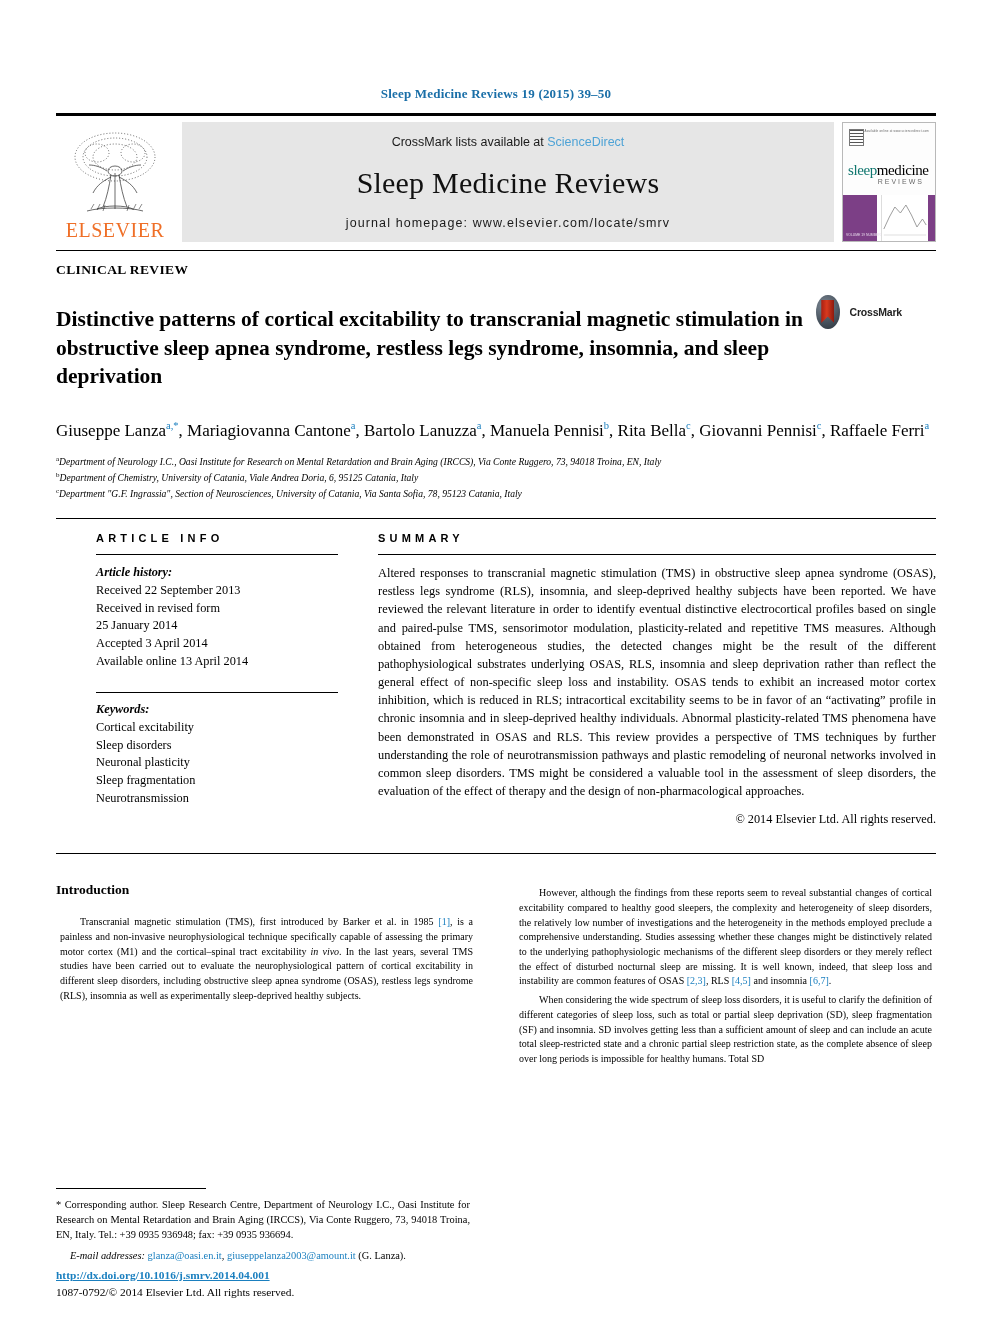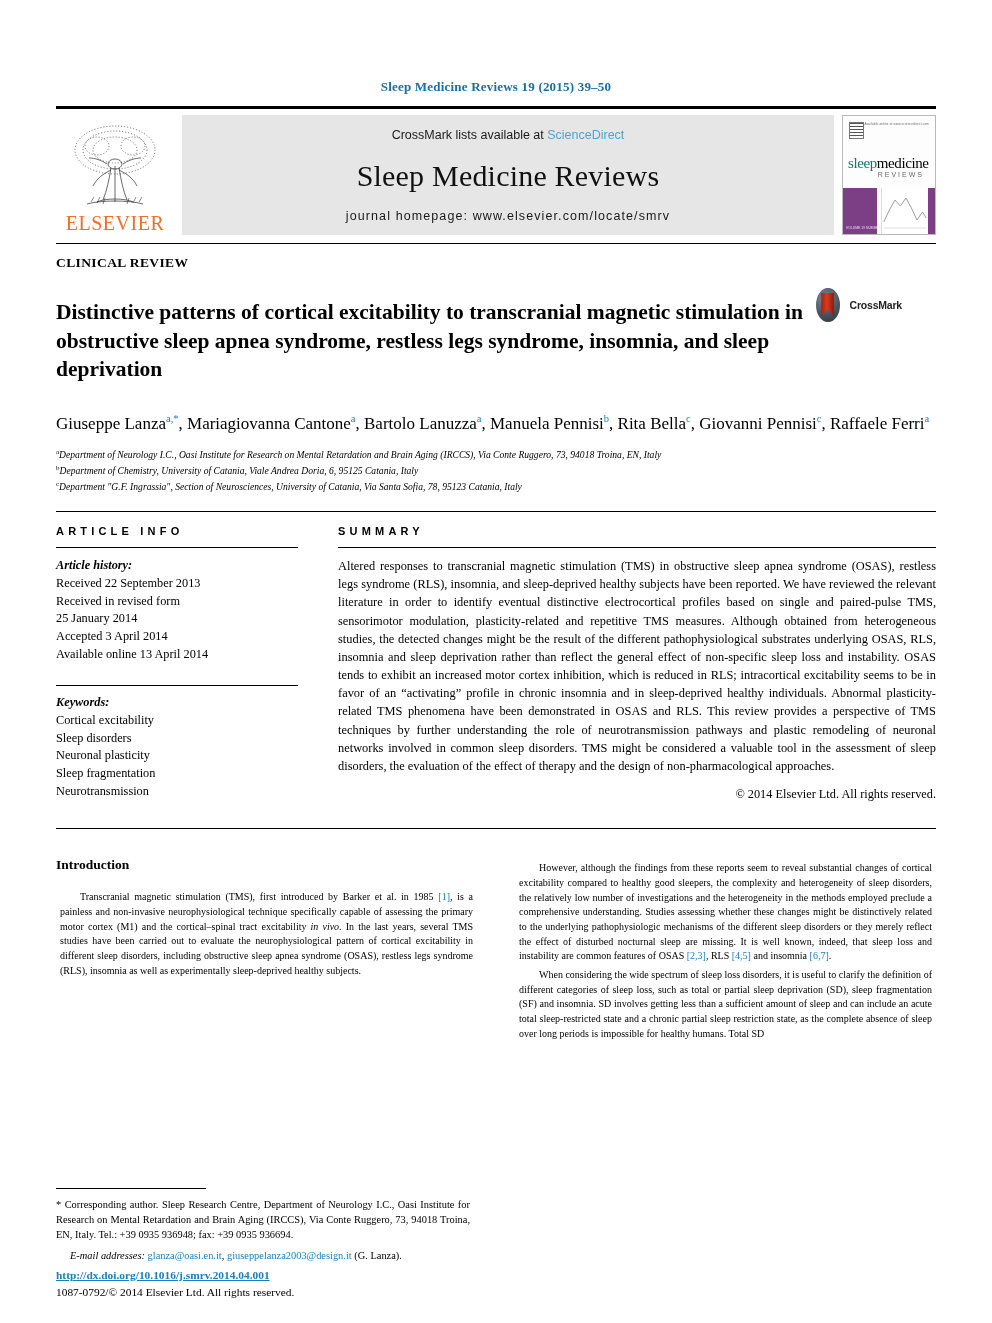--- a/index.html
+++ b/index.html
@@ -14,21 +14,21 @@
     font-family: "Liberation Serif", "DejaVu Serif", serif;
     color: #000000;
     position: relative;
     overflow: hidden;
   }
   .page {
     position: relative;
     width: 992px;
     height: 1323px;
     box-sizing: border-box;
-    padding: 7px 56px;
+    padding: 14px 56px;
   }
 
   
   .running-head {
     text-align: center;
     color: #1a6fa8;
     font-family: "Liberation Serif", serif;
     font-weight: bold;
     font-size: 13px;
     letter-spacing: .2px;
@@ -229,21 +229,21 @@
   
   .info-rule {
     border-top: 1px solid #000;
     margin-top: 17px;
   }
   .info-grid {
     display: flex;
     margin-top: 13px;
     gap: 40px;
   }
-  .col-info { flex: 0 0 242px; }
+  .col-info { flex: 0 0 242px; margin-left: 40px; }
   .col-summary { flex: 1 1 auto; }
   .sec-label {
     font-family: "Liberation Sans", sans-serif;
     font-weight: bold;
     font-size: 11px;
     letter-spacing: 4.2px;
   }
   .thin-rule {
     border-top: 1px solid #000;
     margin: 10px 0 9px 0;
@@ -479,21 +479,21 @@
       <p class="body-p">When considering the wide spectrum of sleep loss disorders, it is useful to clarify the definition of different categories of sleep loss, such as total or partial sleep deprivation (SD), sleep fragmentation (SF) and insomnia. SD involves getting less than a sufficient amount of sleep and can include an acute total sleep-restricted state and a chronic partial sleep restriction state, as the complete absence of sleep over long periods is impossible for healthy humans. Total SD</p>
     </div>
   </div>
 
   <div class="foot-wrap">
     <div class="foot-rule"></div>
     <div class="foot-text">* Corresponding author. Sleep Research Centre, Department of Neurology I.C., Oasi Institute for Research on Mental Retardation and Brain Aging (IRCCS), Via Conte Ruggero, 73, 94018 Troina, EN, Italy. Tel.: +39 0935 936948; fax: +39 0935 936694.</div>
     <div class="foot-email">
       <span class="lbl">E-mail addresses:</span>
       <span class="link">glanza@oasi.en.it</span>,
-      <span class="link">giuseppelanza2003@design.it</span>
+      <span class="link">giuseppelanza2003@amount.it</span>
       <span>(G. Lanza).</span>
     </div>
   </div>
 
   <div class="doi-line">
     <div class="doi">http://dx.doi.org/10.1016/j.smrv.2014.04.001</div>
     <div>1087-0792/© 2014 Elsevier Ltd. All rights reserved.</div>
   </div>
 
 </div>

